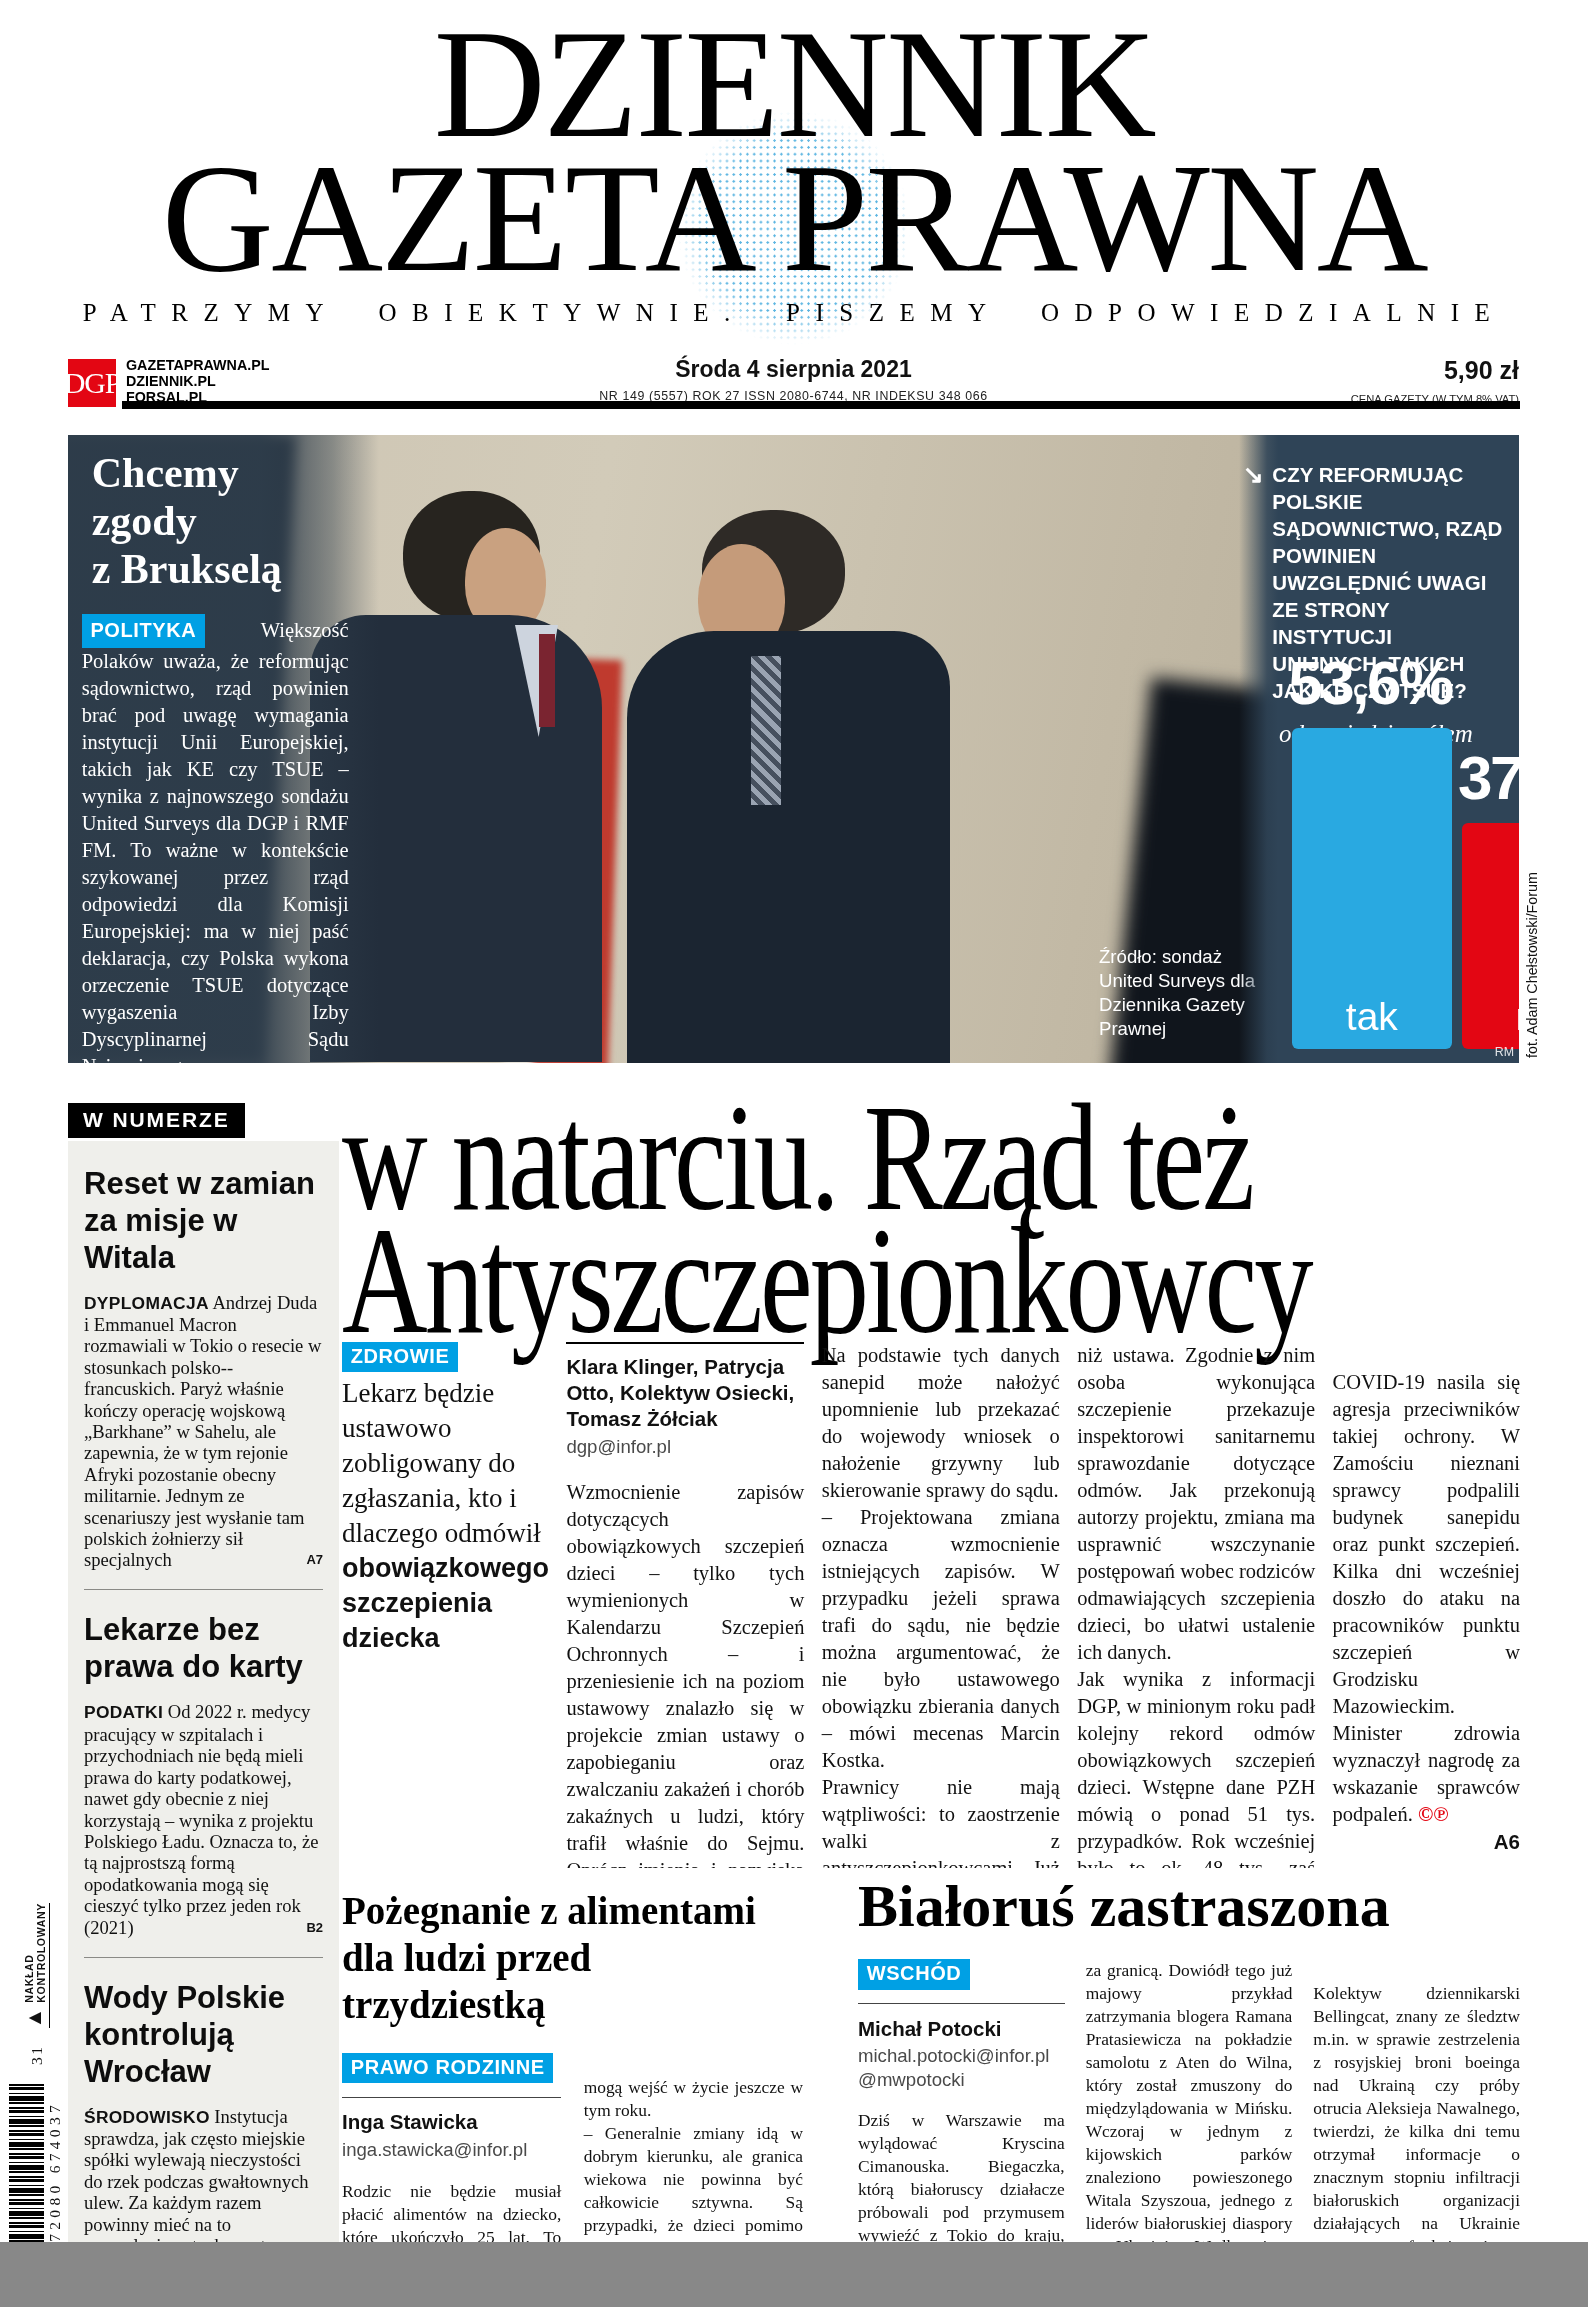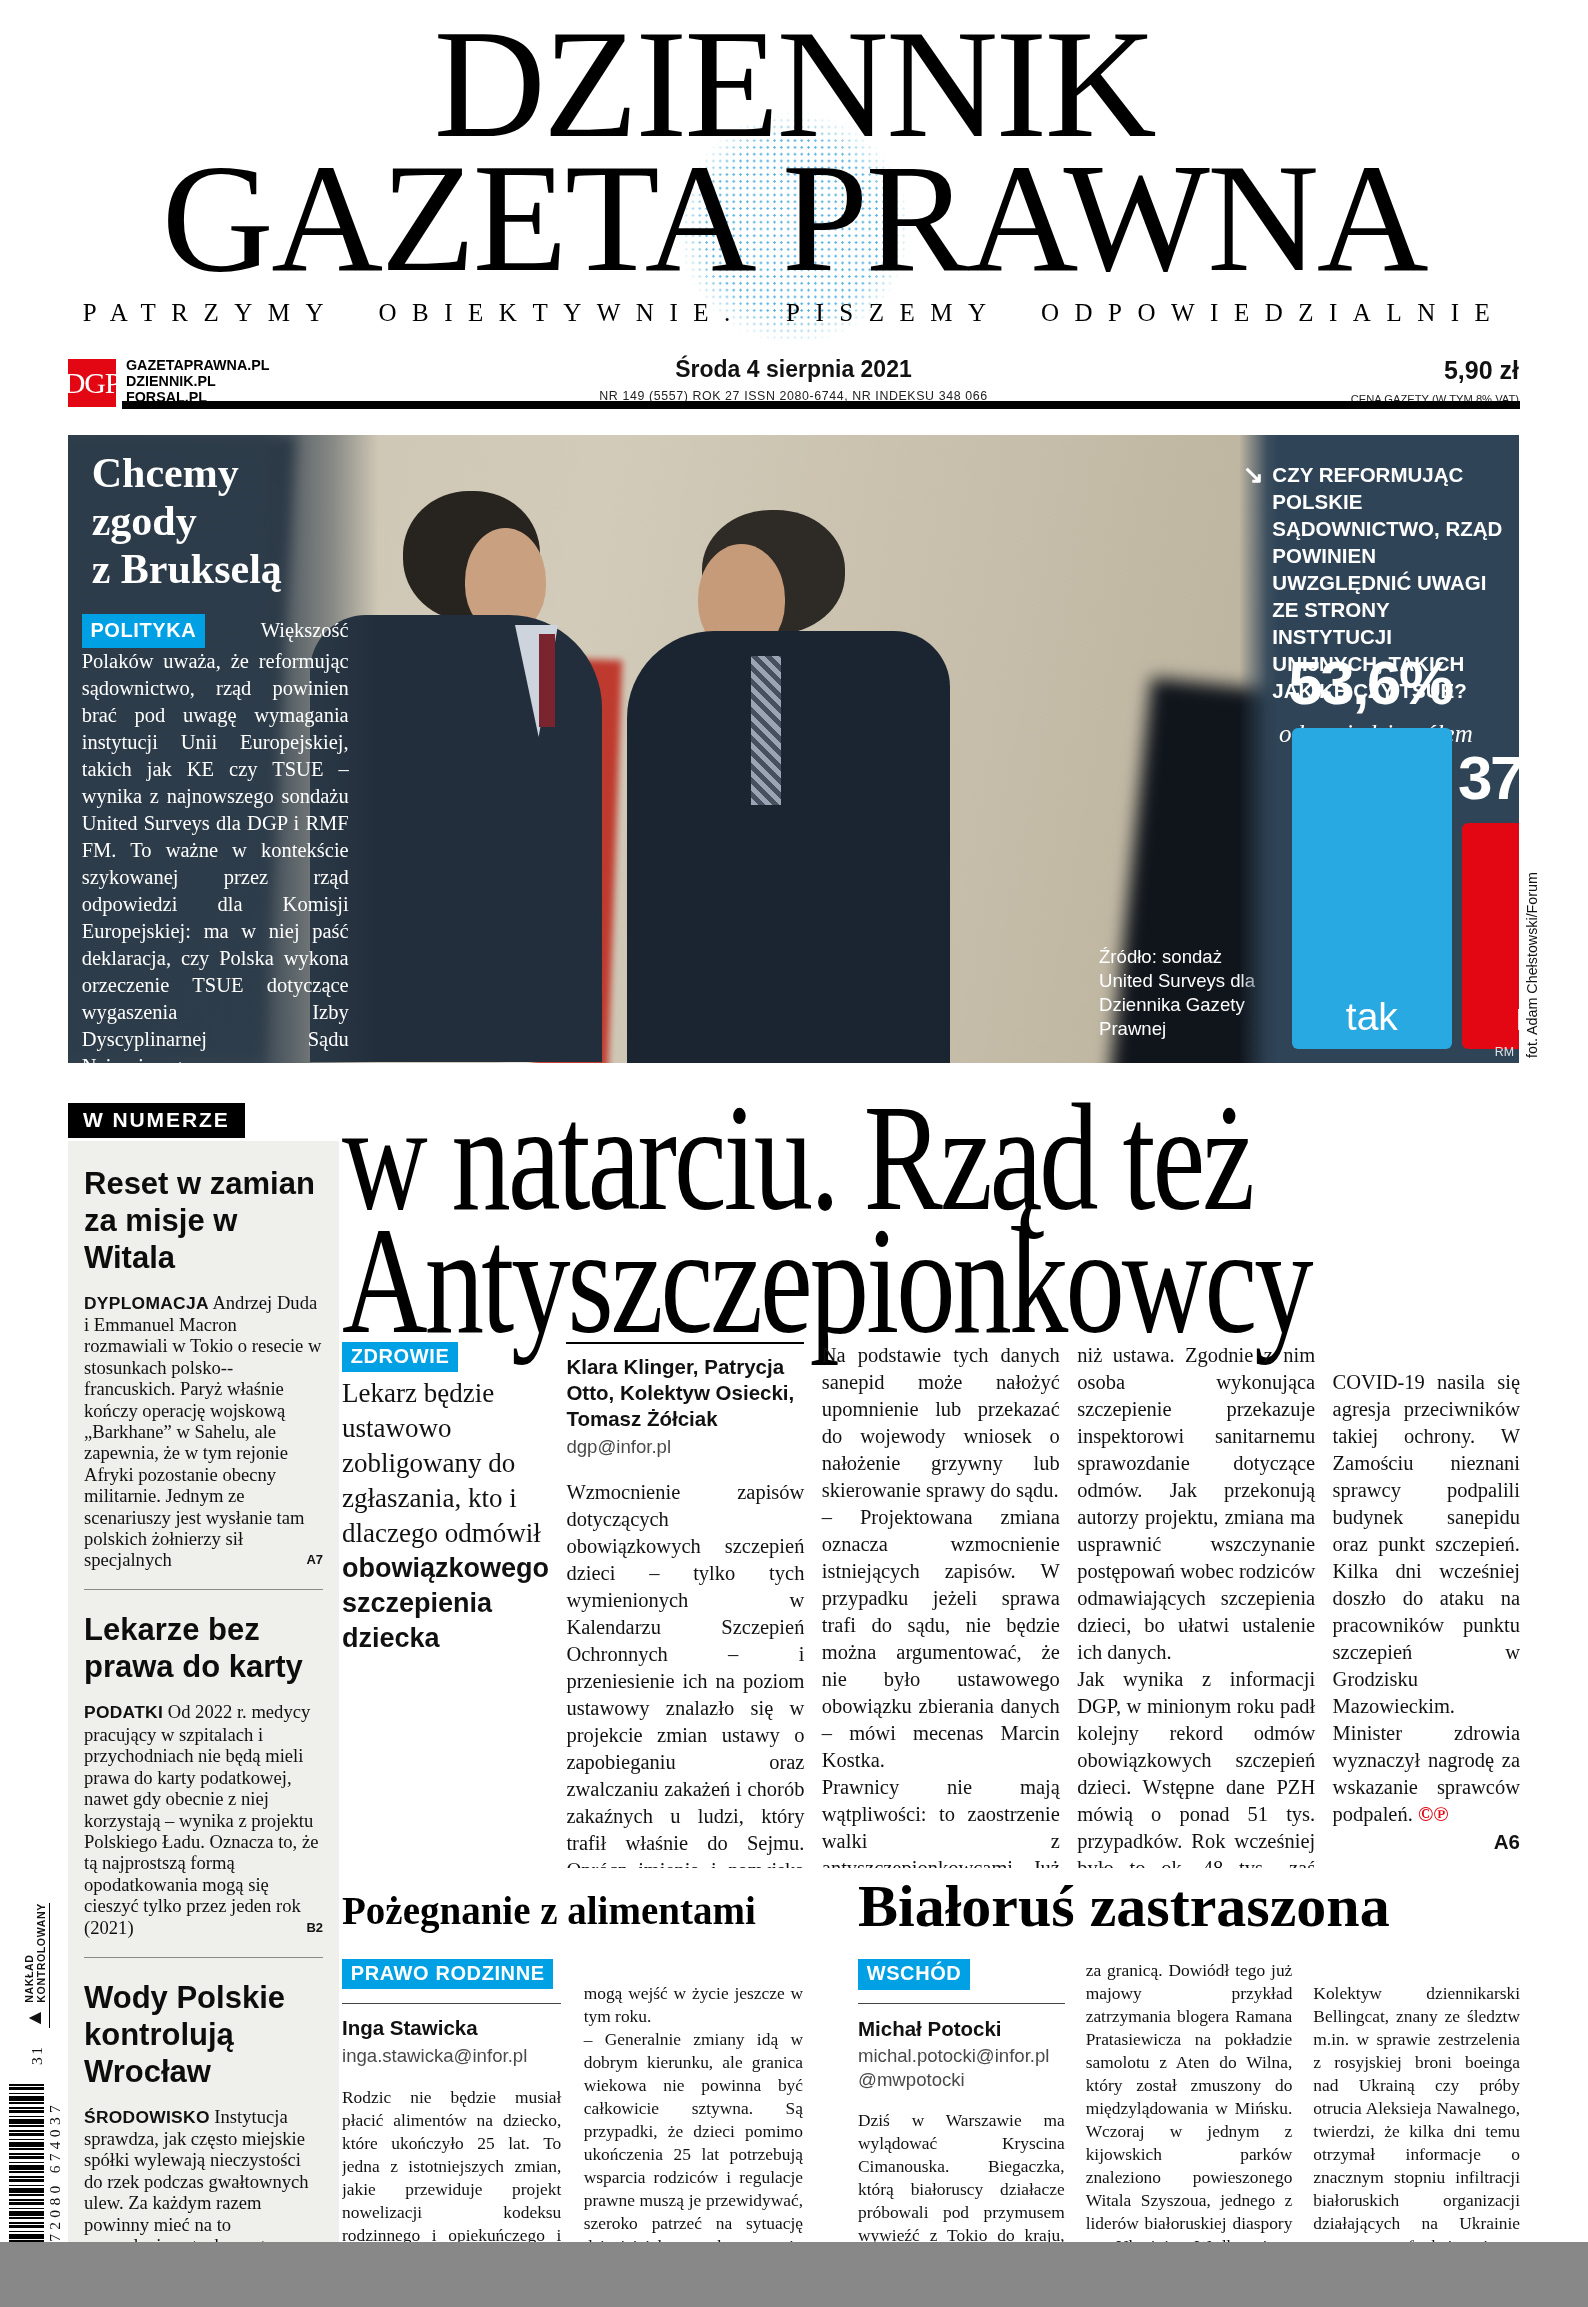--- a/index.html
+++ b/index.html
@@ -310,21 +310,21 @@
           <span>COVID-19 nasila się agresja przeciwników takiej ochrony. W Zamościu nieznani sprawcy podpalili budynek sanepidu oraz punkt szczepień. Kilka dni wcześniej doszło do ataku na pracowników punktu szczepień w Grodzisku Mazowieckim. Minister zdrowia wyznaczył nagrodę za wskazanie sprawców podpaleń. </span><span class="cp">©℗</span>
           <span class="ref-right">A6</span>
         </div>
 
       </div>
     </div>
 
     <div class="bottom">
       <div class="family">
         <h2><span>Pożegnanie z alimentami</span><br>
-          </h2>
+          <span>dla ludzi przed trzydziestką</span></h2>
         <div class="fam-cols">
           <div class="fam-col">
             <span class="badge">PRAWO RODZINNE</span>
             <hr class="thin-rule">
             <div class="byline">Inga Stawicka</div>
             <div class="email">inga.stawicka@infor.pl</div>
             <div class="sm-body" style="margin-top:18.6px">Rodzic nie będzie musiał płacić alimentów na dziecko, które ukończyło 25 lat. To jedna z istotniejszych zmian, jakie przewiduje projekt nowelizacji kodeksu rodzinnego i opiekuńczego i innych ustaw, nad którym pracuje Ministerstwo Sprawiedliwości. Nowe przepisy</div>
           </div>
           <div class="fam-col">
             <div class="sm-body">

